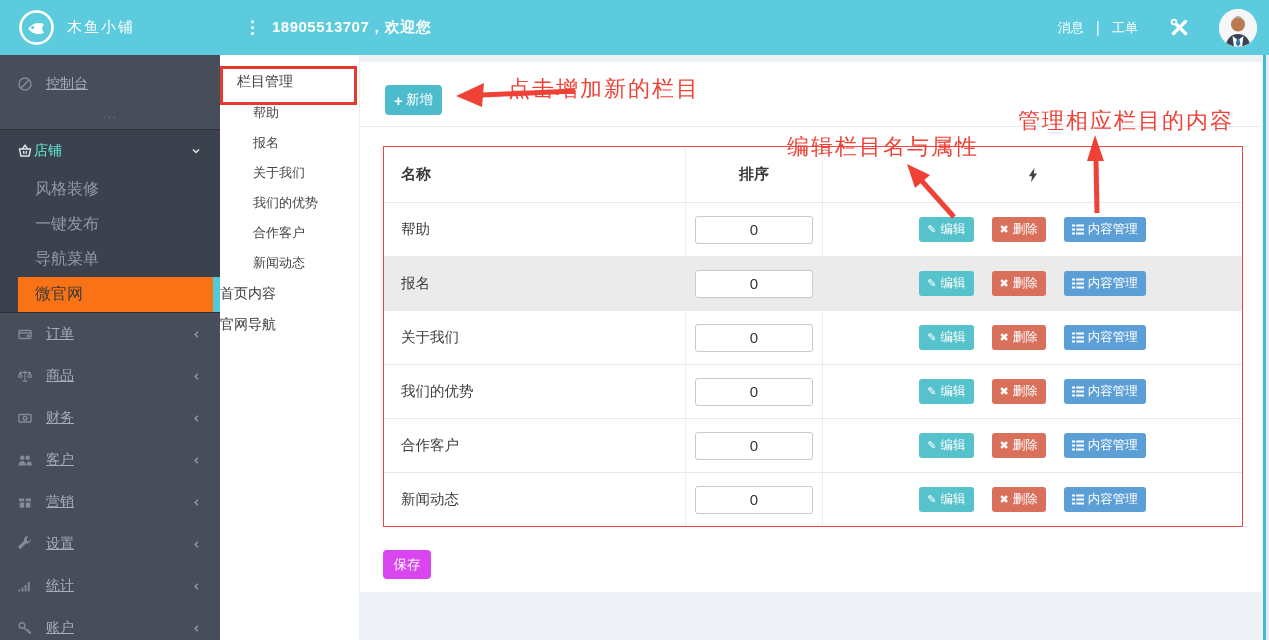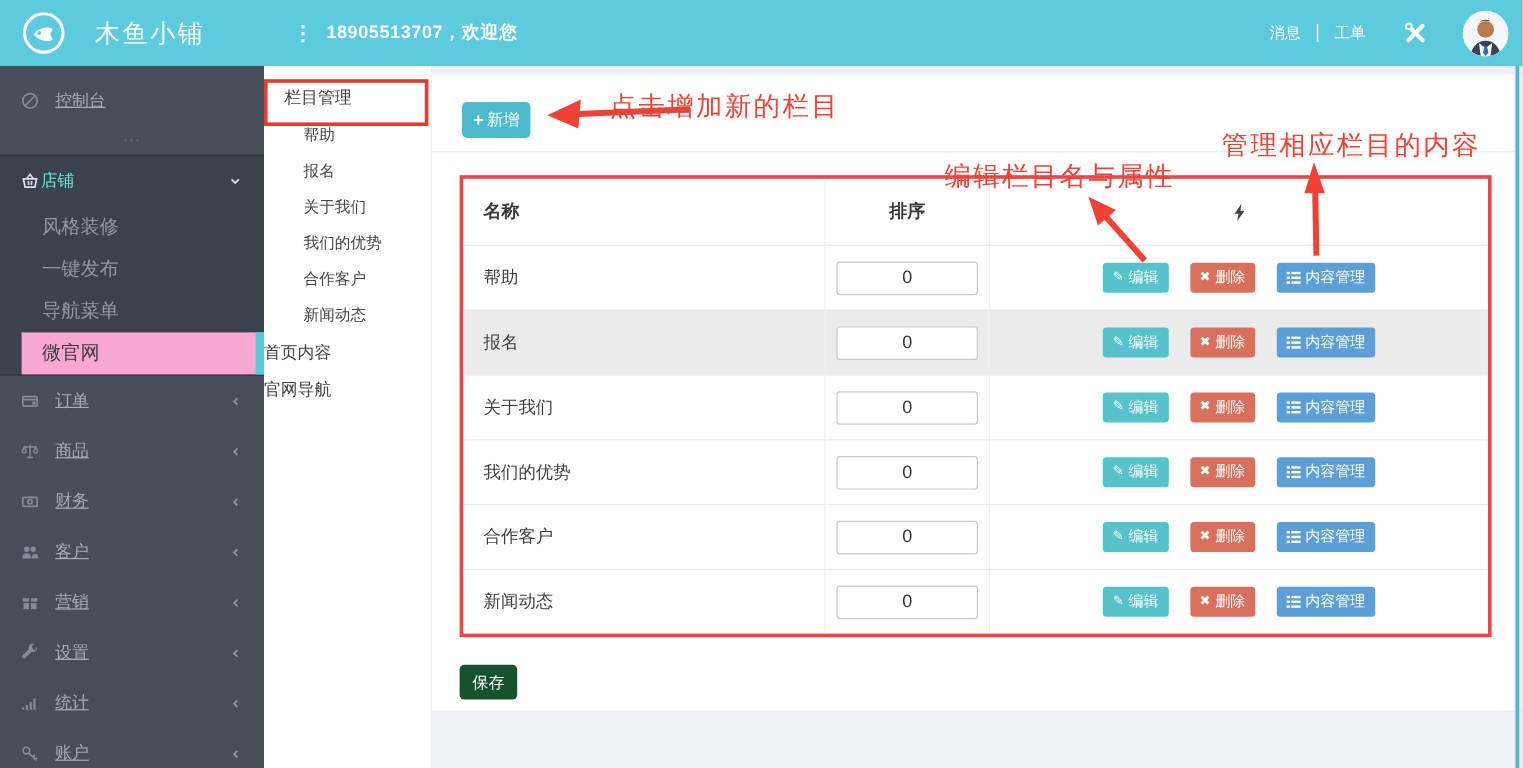--- a/index.html
+++ b/index.html
@@ -3,21 +3,21 @@
 <meta charset="utf-8">
 <style>
   html,body{margin:0;padding:0;}
   body{width:1269px;height:640px;position:relative;overflow:hidden;
        font-family:"Liberation Sans",sans-serif;background:#edf0f4;
        -webkit-font-smoothing:antialiased;}
   
   .topbar{position:absolute;left:0;top:0;right:0;height:55px;background:#5bcbdd;
           display:flex;align-items:center;color:#fff;z-index:10;}
   .brand{display:flex;align-items:center;width:222px;padding-left:18px;box-sizing:border-box;}
-  .brand-name{font-size:21px;letter-spacing:2px;margin-left:24px;}
+  .brand-name{font-size:15px;letter-spacing:2px;margin-left:12px;}
   .more-dots{font-size:17px;font-weight:bold;margin-left:22px;width:14px;text-align:center;}
   .greeting{font-size:15px;font-weight:bold;margin-left:14px;letter-spacing:.5px;}
   .top-right{margin-left:auto;display:flex;align-items:center;}
   .top-link{font-size:13px;cursor:default;}
   .top-sep{margin:0 12px;opacity:.85;}
   .tools-ic{margin-left:32px;margin-right:30px;display:flex;}
   .avatar{width:38px;height:38px;border-radius:50%;background:#fff;margin-right:12px;overflow:hidden;flex:none;}
   
   .sidebar{position:absolute;left:0;top:55px;bottom:0;width:220px;background:#474d59;
            padding-top:8px;box-sizing:border-box;color:#a6acb8;font-size:14px;}
@@ -26,54 +26,54 @@
   .side-ic{width:18px;height:16px;display:flex;align-items:center;justify-content:center;color:#848b99;flex:none;}
   .chev{margin-left:auto;color:#8f96a2;display:flex;}
   .side-divider{height:24px;display:flex;align-items:center;justify-content:center;
                 color:#646b78;font-size:15px;letter-spacing:1px;}
   .group{background:#3b414d;border-top:1px solid rgba(0,0,0,.25);border-bottom:1px solid rgba(0,0,0,.25);}
   .group-head{height:42px;display:flex;align-items:center;padding:0 18px 0 16px;color:#5eead4;}
   .group-head .side-ic{color:#dfe2e8;}
   .group-head .chev{color:#dfe2e8;}
   .sub-item{height:35px;margin-left:18px;display:flex;align-items:center;
             padding-left:17px;color:#9298a4;font-size:16px;}
-  .sub-item.active{background:#f9a8d4;color:#3a3a3a;border-right:7px solid #53cada;}
+  .sub-item.active{background:#f97316;color:#3a3a3a;border-right:7px solid #53cada;}
   .side-item .lbl,.sub-item .lbl2{white-space:nowrap;}
   
   .submenu{position:absolute;left:220px;top:55px;bottom:0;width:140px;background:#fff;
            box-sizing:border-box;padding-top:11px;color:#3c3c3c;border-right:1px solid #eceff1;}
   .sm-title{height:32px;display:flex;align-items:center;padding-left:17px;font-size:14px;}
   .sm-sub{height:30px;display:flex;align-items:center;padding-left:33px;font-size:13px;color:#444;}
   .sm-item{height:31px;display:flex;align-items:center;padding-left:0;font-size:14px;color:#3c3c3c;}
   
   .main{position:absolute;left:360px;top:55px;right:0;bottom:0;background:#edf0f4;}
   .panel{position:absolute;left:0;right:0;top:7px;height:530px;background:#fff;}
   .toolbar{height:64px;border-bottom:1px solid #ececec;position:relative;}
   .btn-add{position:absolute;left:25px;top:23px;width:57px;height:30px;background:#4cbccd;
            border:none;border-radius:4px;color:#fff;font-size:13.5px;display:flex;
            align-items:center;justify-content:center;gap:3px;font-family:inherit;}
   .btn-add .plus{font-weight:bold;font-size:15px;line-height:1;}
-  .tbl{margin:19px 12px 0 23px;width:860px;border:3px solid #ef4444;font-size:14.5px;color:#3e3e3e;box-sizing:border-box;}
+  .tbl{margin:19px 12px 0 23px;width:860px;border:1px solid #ef4444;font-size:14.5px;color:#3e3e3e;box-sizing:border-box;}
   .trow{display:flex;align-items:center;height:53px;border-top:1px solid #e9e9e9;}
   .thead{height:55px;border-top:none;font-weight:bold;font-size:15px;color:#3a3a3a;}
   .c-name{width:302px;box-sizing:border-box;padding-left:17px;border-right:1px solid #eee;
           align-self:stretch;display:flex;align-items:center;}
   .c-sort{width:137px;box-sizing:border-box;border-right:1px solid #eee;align-self:stretch;
           display:flex;align-items:center;justify-content:center;}
   .c-act{flex:1;display:flex;align-items:center;justify-content:center;}
   .trow.alt{background:#ebebeb;}
   .sort-input{width:118px;height:28px;border:1px solid #c9c9c9;border-radius:3px;
               text-align:center;font-size:15px;color:#333;background:#fff;font-family:inherit;box-sizing:border-box;}
   .abtn{display:inline-flex;align-items:center;gap:4px;height:25px;padding:0 8px;margin:0 9px;
         border:none;border-radius:3px;color:#fff;font-size:12.5px;font-family:inherit;}
   .abtn .gi{font-size:11px;line-height:1;}
   .abtn.edit{background:#56c2cc;}
   .abtn.remove{background:#d9705c;}
   .abtn.manage{background:#5b9fd6;}
-  .btn-save{margin:23px 0 0 23px;width:48px;height:29px;background:#14532d;border:none;
+  .btn-save{margin:23px 0 0 23px;width:48px;height:29px;background:#d946ef;border:none;
             border-radius:4px;color:#fff;font-size:13.5px;font-family:Liberation Sans, sans-serif;}
   
   .anno-layer{position:absolute;left:360px;top:55px;width:909px;height:470px;
               pointer-events:none;z-index:60;}
   .anno-text{position:absolute;color:#ef4136;font-family:"Liberation Serif",serif;
              font-size:22px;letter-spacing:2px;white-space:nowrap;}
   .anno-box{position:absolute;left:220px;top:66px;width:131px;height:33px;
             border:3px solid #e8392f;pointer-events:none;z-index:60;}
   .arrow-svg{position:absolute;left:0;top:0;}
   

